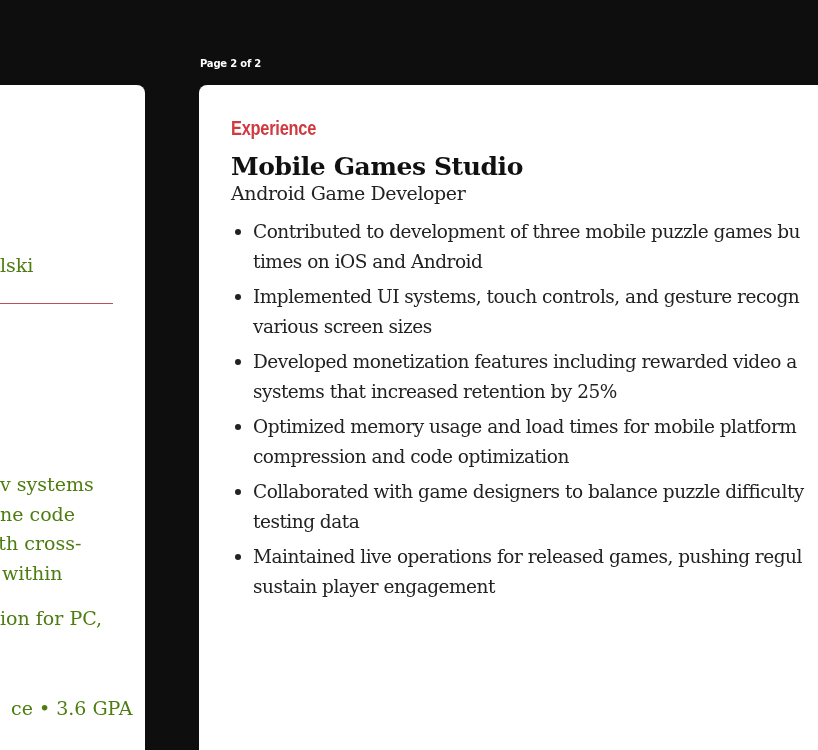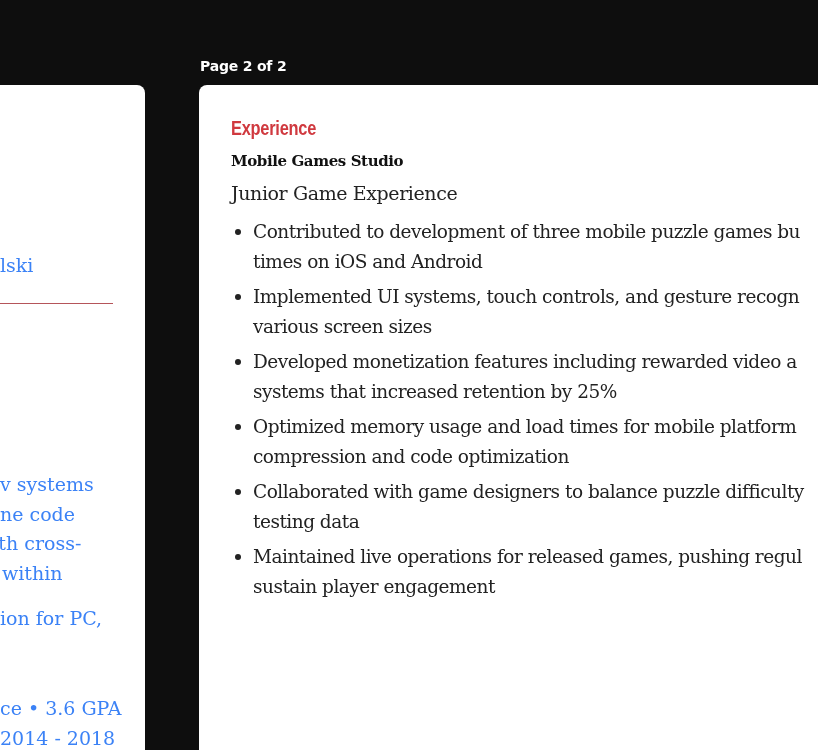--- a/index.html
+++ b/index.html
@@ -25,37 +25,37 @@
     width: 615px;
     height: 800px;
     background: #ffffff;
     border-radius: 8px;
     overflow: hidden;
   }
   .page-left .fragment {
     position: absolute;
     font-family: "DejaVu Serif", "Liberation Serif", serif;
     font-size: 19px;
-    color: #3b82f6;
+    color: #4d7c0f;
     white-space: nowrap;
   }
   .page-left .divider {
     position: absolute;
     left: 0;
     top: 218px;
     width: 583px;
     height: 1px;
     background: #b5555a;
   }
   .page-label {
     position: absolute;
     left: 200px;
     top: 58px;
     font-family: "DejaVu Sans", "Liberation Sans", sans-serif;
-    font-size: 14px;
+    font-size: 10px;
     font-weight: bold;
     color: #ffffff;
     letter-spacing: -0.2px;
   }
   
   .page-right {
     position: absolute;
     left: 199px;
     top: 85px;
     width: 700px;
@@ -74,21 +74,21 @@
     color: #d0393f;
     transform: scaleX(0.78);
     transform-origin: left center;
     letter-spacing: -0.3px;
   }
   .company {
     position: absolute;
     left: 32px;
     top: 67px;
     font-family: "DejaVu Serif", "Liberation Serif", serif;
-    font-size: 15px;
+    font-size: 25px;
     font-weight: bold;
     color: #111111;
     white-space: nowrap;
     letter-spacing: -0.4px;
   }
   .job-title {
     position: absolute;
     left: 32px;
     top: 97px;
     font-family: "DejaVu Serif", "Liberation Serif", serif;
@@ -138,30 +138,29 @@
   <div class="page-left">
     <span class="fragment" style="left:470px; top:169px;">lski</span>
     <div class="divider"></div>
 
     <span class="fragment" style="left:470px; top:388px;text-align:right;">v systems</span>
     <span class="fragment" style="left:470px; top:418px;">ne code</span>
     <span class="fragment" style="left:446px; top:447px;">with cross-</span>
     <span class="fragment" style="left:472px; top:477px;">within</span>
     <span class="fragment" style="left:470px; top:522px;">ion for PC,</span>
 
-    <span class="fragment" style="left:470px; top:612px;">ce • 3.6 GPA</span>
-    <span class="fragment" style="left:470px; top:642px;">2014 - 2018</span>
+    <span class="fragment" style="left:470px; top:612px;padding-left:11px;">ce • 3.6 GPA</span>
   </div>
 
   <div class="page-label">Page 2 of 2</div>
 
   <div class="page-right">
     <div class="section-heading">Experience</div>
     <div class="company">Mobile Games Studio</div>
-    <div class="job-title">Junior Game Experience</div>
+    <div class="job-title">Android Game Developer</div>
 
     <ul class="bullets">
       <li class="bullet-item">
         <span class="bullet-dot"></span>
         <span class="bullet-line">Contributed to development of three mobile puzzle games bu</span>
         <span class="bullet-line">times on iOS and Android</span>
       </li>
       <li class="bullet-item">
         <span class="bullet-dot"></span>
         <span class="bullet-line">Implemented UI systems, touch controls, and gesture recogn</span>

